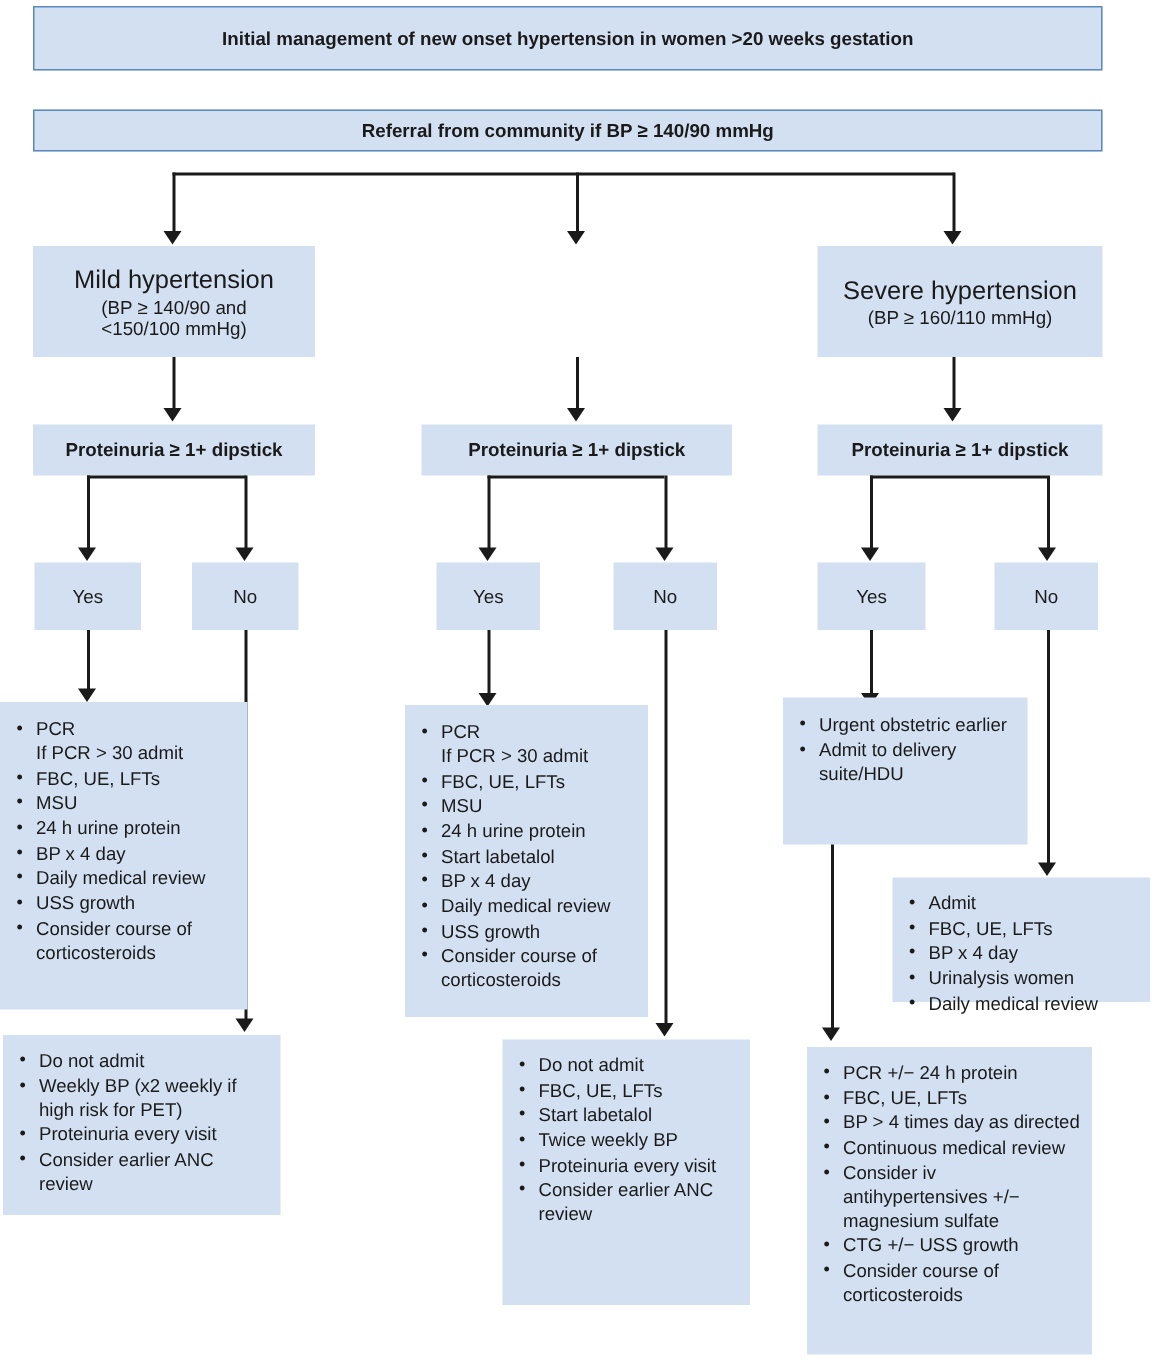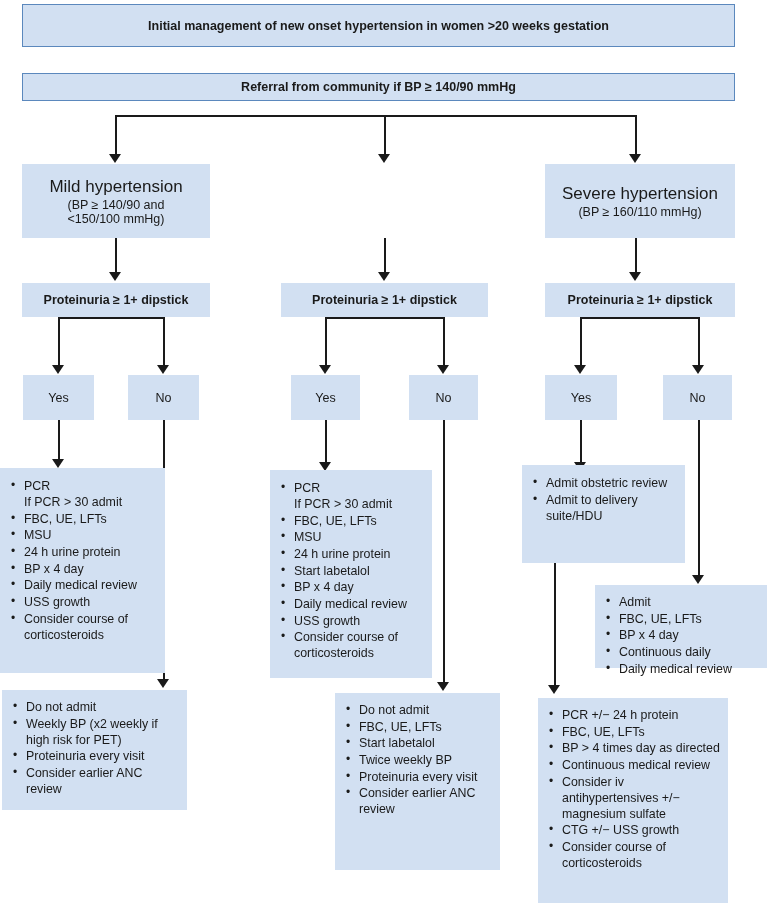--- a/index.html
+++ b/index.html
@@ -224,41 +224,41 @@
   </div>
 
   <div class="line vline" style="left:580px;top:420px;height:45px;"></div>
   <div class="arrow" style="left:574px;top:462px;"></div>
   <div class="line vline" style="left:698px;top:420px;height:158px;"></div>
   <div class="arrow" style="left:692px;top:575px;"></div>
 
   <div class="box" style="left:522px;top:465px;width:163px;height:98px;padding-top:10px;">
     <ul class="bl">
         <li>
-          <span class="cont">Admit obstetric review</span>
+          <span class="cont">Urgent obstetric earlier</span>
         </li>
         <li>
           <span class="cont">Admit to delivery suite/HDU</span>
         </li>
       </ul>
   </div>
 
   <div class="box" style="left:595px;top:585px;width:172px;height:83px;padding-top:9px;">
     <ul class="bl">
         <li>
           <span class="cont">Admit</span>
         </li>
         <li>
           <span class="cont">FBC, UE, LFTs</span>
         </li>
         <li>
           <span class="cont">BP x 4 day</span>
         </li>
         <li>
-          <span class="cont">Continuous daily</span>
+          <span class="cont">Urinalysis women</span>
         </li>
         <li>
           <span class="cont">Daily medical review</span>
         </li>
       </ul>
   </div>
 
   <div class="line vline" style="left:554px;top:563px;height:125px;"></div>
   <div class="arrow" style="left:548px;top:685px;"></div>
 

